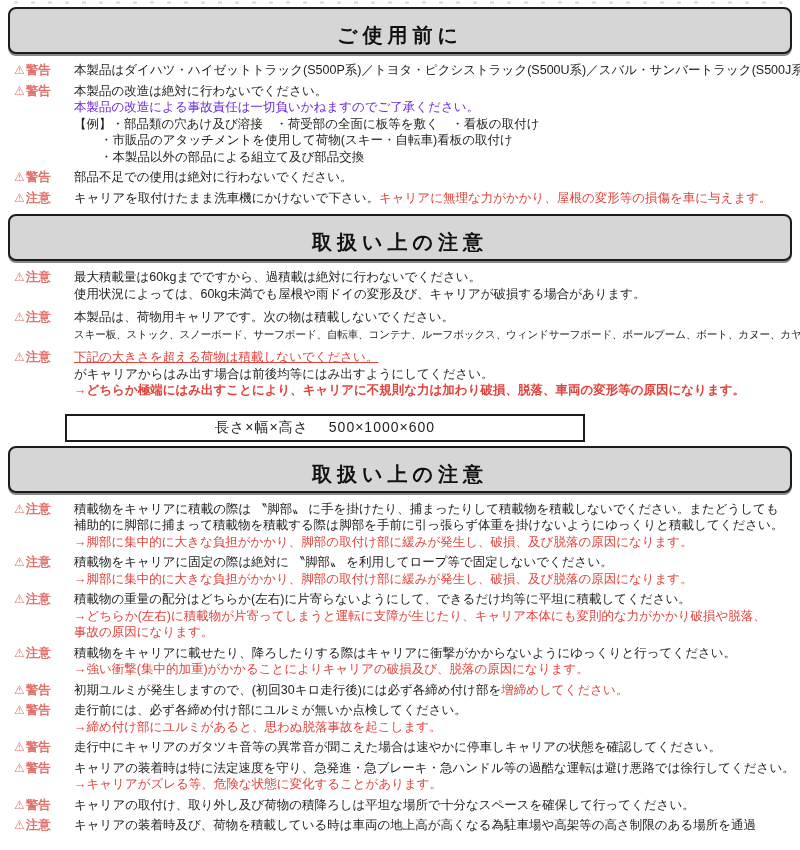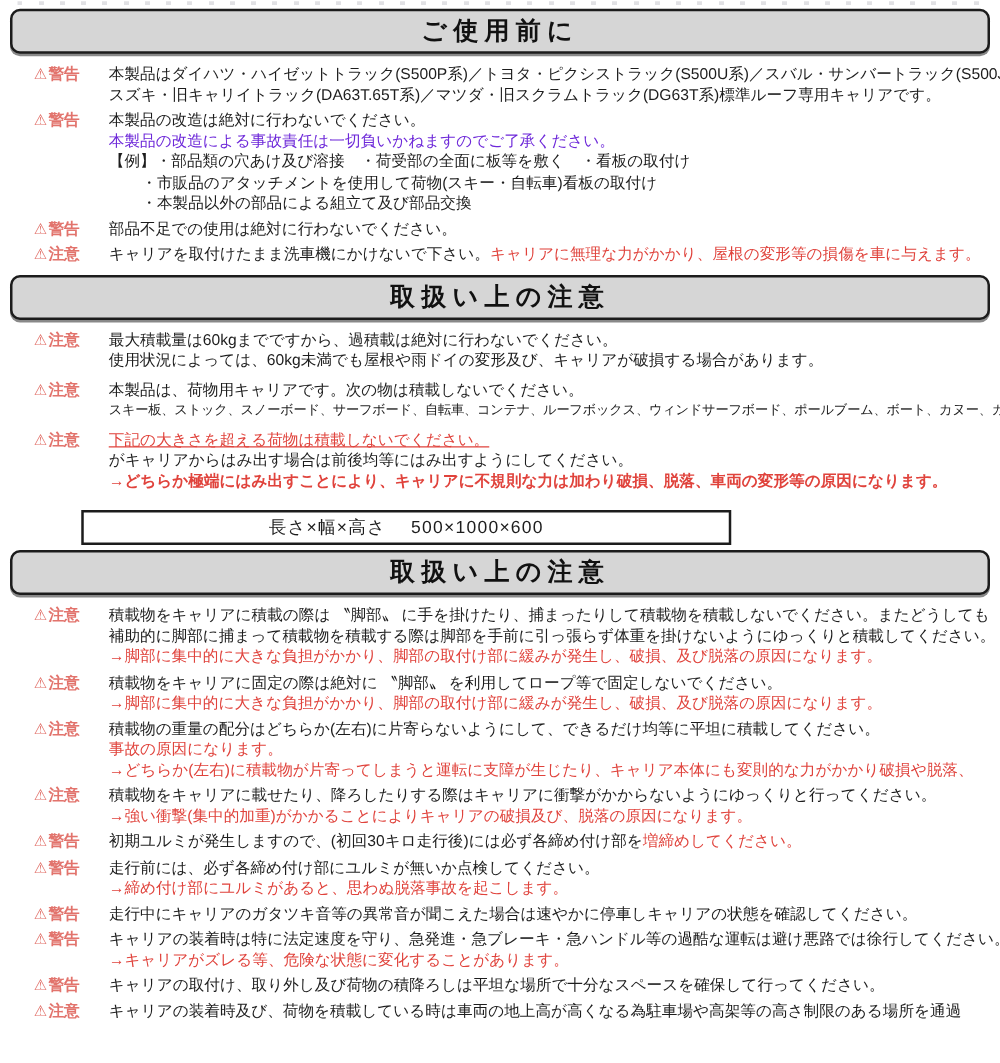--- a/index.html
+++ b/index.html
@@ -20,29 +20,29 @@
   .hdr{
     margin:2px 8px 5px 8px;
     background:#d6d6d6;
     border:2px solid #1c1c1c;
     border-radius:8px;
     box-shadow:0 2px 0 rgba(40,40,40,.55);
     text-align:center;
     font-size:20px;
     font-weight:bold;
     letter-spacing:5px;
-    padding:2px 0 3px 0;
+    padding:13px 0 3px 0;
     color:#111;
   }
   .items{padding:3px 2px 2px 2px;}
   .item{display:flex;align-items:flex-start;margin:0 0 4px 0;}
   .sec-loads .item{margin-bottom:7px;}
   .wl{
     flex:0 0 60px;
-    margin-left:25px;
+    margin-left:12px;
     font-size:12.5px;
     font-weight:bold;
     white-space:nowrap;
     line-height:16.5px;
   }
   .wl .tri{font-weight:normal;font-size:12px;margin-right:1px;}
   .lines{flex:1;min-width:0;}
   .ln{
     font-size:12.5px;
     line-height:16.5px;
@@ -72,21 +72,20 @@
 
   <section class="sec sec-before-use">
     <div class="hdr">
       <span>ご使用前に</span>
     </div>
     <div class="items">
         <div class="item">
           <span class="wl" style="color: rgb(226, 115, 108);"><span class="tri">⚠</span>警告</span>
           <div class="lines">
             <div class="ln"><span class="seg-k">本製品はダイハツ・ハイゼットトラック(S500P系)／トヨタ・ピクシストラック(S500U系)／スバル・サンバートラック(S500J系)</span></div>
-            <div class="ln"><span class="seg-k">スズキ・旧キャリイトラック(DA63T.65T系)／マツダ・旧スクラムトラック(DG63T系)標準ルーフ専用キャリアです。</span></div>
           </div>
         </div>
         <div class="item">
           <span class="wl" style="color: rgb(226, 115, 108);"><span class="tri">⚠</span>警告</span>
           <div class="lines">
             <div class="ln"><span class="seg-k">本製品の改造は絶対に行わないでください。</span></div>
             <div class="ln"><span class="seg-r" style="color: #6d28d9;">本製品の改造による事故責任は一切負いかねますのでご了承ください。</span></div>
             <div class="ln"><span class="seg-k">【例】・部品類の穴あけ及び溶接　・荷受部の全面に板等を敷く　・看板の取付け</span></div>
             <div class="ln ind"><span class="seg-k">・市販品のアタッチメントを使用して荷物(スキー・自転車)看板の取付け</span></div>
             <div class="ln ind"><span class="seg-k">・本製品以外の部品による組立て及び部品交換</span></div>
@@ -157,22 +156,22 @@
           <span class="wl" style="color: rgb(226, 115, 108);"><span class="tri">⚠</span>注意</span>
           <div class="lines">
             <div class="ln"><span class="seg-k">積載物をキャリアに固定の際は絶対に 〝脚部〟 を利用してロープ等で固定しないでください。</span></div>
             <div class="ln"><span class="seg-r" style="color: rgb(224, 67, 60);">→脚部に集中的に大きな負担がかかり、脚部の取付け部に緩みが発生し、破損、及び脱落の原因になります。</span></div>
           </div>
         </div>
         <div class="item">
           <span class="wl" style="color: rgb(226, 115, 108);"><span class="tri">⚠</span>注意</span>
           <div class="lines">
             <div class="ln"><span class="seg-k">積載物の重量の配分はどちらか(左右)に片寄らないようにして、できるだけ均等に平坦に積載してください。</span></div>
+            <div class="ln"><span class="seg-r" style="color: rgb(224, 67, 60);">→どちらか(左右)に積載物が片寄ってしまうと運転に支障が生じたり、キャリア本体にも変則的な力がかかり破損や脱落、</span></div>
             <div class="ln"><span class="seg-r" style="color: rgb(224, 67, 60);">事故の原因になります。</span></div>
-            <div class="ln"><span class="seg-r" style="color: rgb(224, 67, 60);">→どちらか(左右)に積載物が片寄ってしまうと運転に支障が生じたり、キャリア本体にも変則的な力がかかり破損や脱落、</span></div>
           </div>
         </div>
         <div class="item">
           <span class="wl" style="color: rgb(226, 115, 108);"><span class="tri">⚠</span>注意</span>
           <div class="lines">
             <div class="ln"><span class="seg-k">積載物をキャリアに載せたり、降ろしたりする際はキャリアに衝撃がかからないようにゆっくりと行ってください。</span></div>
             <div class="ln"><span class="seg-r" style="color: rgb(224, 67, 60);">→強い衝撃(集中的加重)がかかることによりキャリアの破損及び、脱落の原因になります。</span></div>
           </div>
         </div>
         <div class="item">

